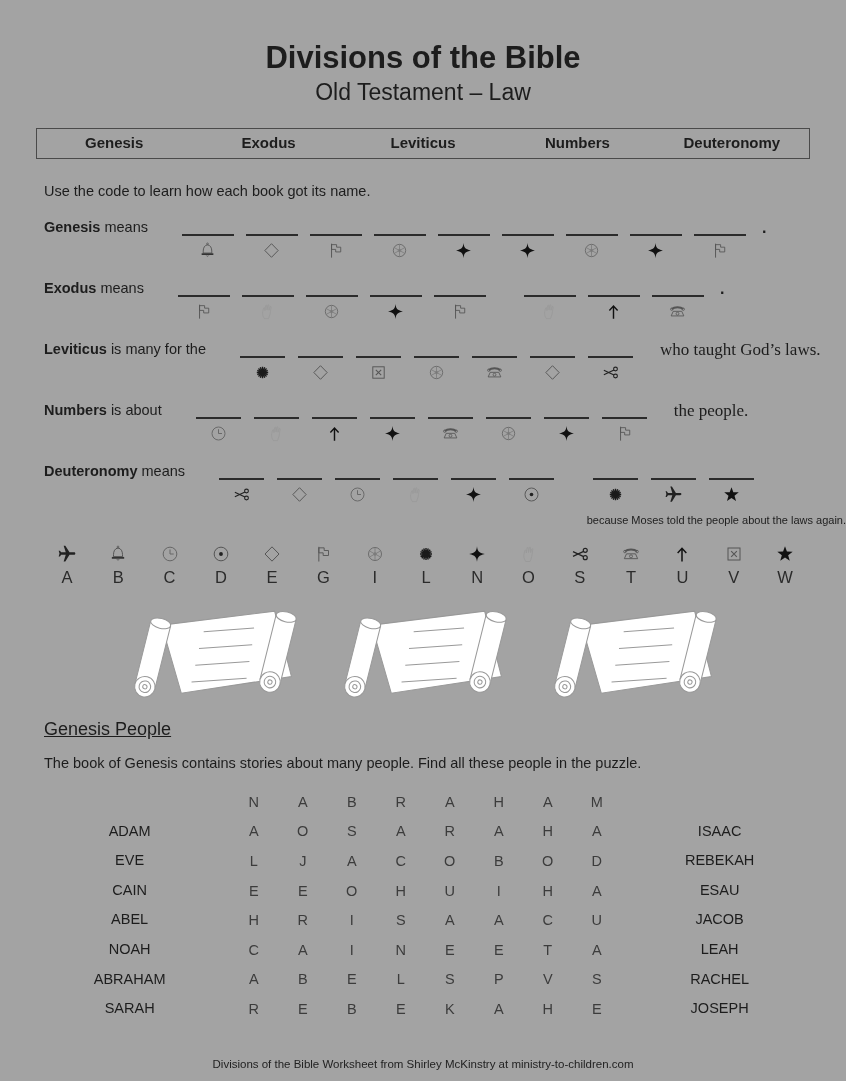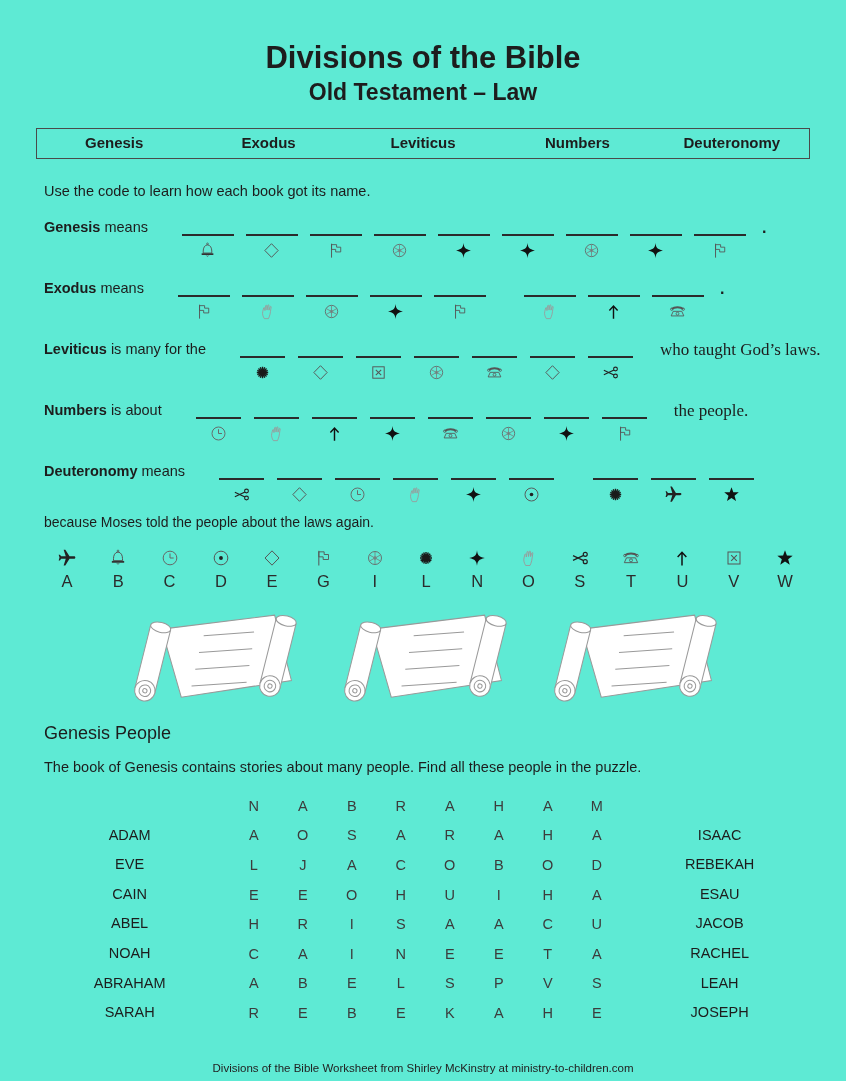--- a/index.html
+++ b/index.html
@@ -1,49 +1,49 @@
 <!DOCTYPE html>
 <html><head>
 <meta charset="utf-8">
 <style>
   html,body{margin:0;padding:0;background:#e8e8e8;}
-  .page{width:846px;height:1081px;margin:0 auto;background:#5eead4;position:relative;
+  .page{width:846px;height:1081px;margin:0 auto;background:#a3a3a3;position:relative;
         font-family:"Liberation Sans",sans-serif;color:#1d1d1d;overflow:hidden;}
   .defs{position:absolute;width:0;height:0;overflow:hidden;}
 
   h1.title{font-size:31px;font-weight:700;text-align:center;margin:40px 0 2px;}
-  h2.subtitle{font-size:23px;font-weight:700;text-align:center;margin:3px 0 22px;}
+  h2.subtitle{font-size:23px;font-weight:400;text-align:center;margin:3px 0 22px;}
 
   .books-box{margin:0 36px;border:1.5px solid #4a4a4a;display:flex;padding:5px 0 7px;}
   .book{flex:1;text-align:center;font-weight:700;font-size:15px;}
 
   .instructions{margin:24px 0 0 44px;font-size:14.5px;}
 
   #code-lines{margin-left:44px;}
   .code-line{display:flex;align-items:flex-start;margin-top:20px;}
   .code-prefix{font-size:14.5px;line-height:17px;white-space:pre;}
   .code-tail{font-size:17px;line-height:17px;margin-left:14px;white-space:pre;font-family:Liberation Serif, serif;}
   .blanks{display:flex;margin-left:34px;}
   .blank{display:flex;flex-direction:column;align-items:center;width:52px;margin-right:12px;}
   .blank.narrow{width:45px;margin-right:13px;}
   .bline{width:100%;height:15px;border-bottom:2px solid #2b2b2b;}
   .sym{width:19px;height:19px;margin-top:5px;}
   .word-gap{width:26px;}
   .period{font-size:16px;line-height:18px;font-weight:700;margin-left:4px;}
-  .closing{margin:10px 0 0 44px;font-size:14px;}
+  .closing{margin:10px 0 0 44px;font-size:11px;text-align:right;}
 
   #key-row{display:flex;justify-content:space-between;margin:18px 44px 0 50px;}
   .key-item{display:flex;flex-direction:column;align-items:center;width:34px;}
   .key-sym{width:20px;height:20px;}
   .key-letter{font-size:16.5px;margin-top:4px;color:#2b2b2b;}
 
   #scrolls{display:flex;justify-content:center;gap:14px;margin-top:12px;}
   .scroll{width:196px;height:112px;}
 
-  .gp-heading{font-size:18px;font-weight:400;margin:8px 0 0 44px;}
+  .gp-heading{font-size:18px;font-weight:400;text-decoration:underline;margin:8px 0 0 44px;}
   .gp-desc{margin:15px 0 0 44px;font-size:14.5px;}
 
   .puzzle{display:flex;margin:16px 36px 0 44px;align-items:flex-end;}
   .names{width:180px;text-align:center;padding-top:13px;}
   .names .name{font-size:14.5px;line-height:29.6px;}
   .names.right{width:190px;margin-left:8px;}
   #grid{display:grid;grid-template-columns:repeat(8,49px);grid-auto-rows:29.6px;margin-left:14px;}
   .cell{display:flex;align-items:center;justify-content:center;font-size:14.5px;color:#3c3c3c;}
 
   .footer{text-align:center;font-size:11.5px;margin-top:34px;color:#222;}
@@ -623,20 +623,20 @@
         <div class="cell">K</div>
         <div class="cell">A</div>
         <div class="cell">H</div>
         <div class="cell">E</div>
       </div>
     <div id="right-names" class="names right">
         <div class="name">ISAAC</div>
         <div class="name">REBEKAH</div>
         <div class="name">ESAU</div>
         <div class="name">JACOB</div>
+        <div class="name">LEAH</div>
         <div class="name">RACHEL</div>
-        <div class="name">LEAH</div>
         <div class="name">JOSEPH</div>
       </div>
   </div>
 
   <p class="footer">Divisions of the Bible Worksheet from Shirley McKinstry at ministry-to-children.com</p>
 </div>
 
 </body></html>

